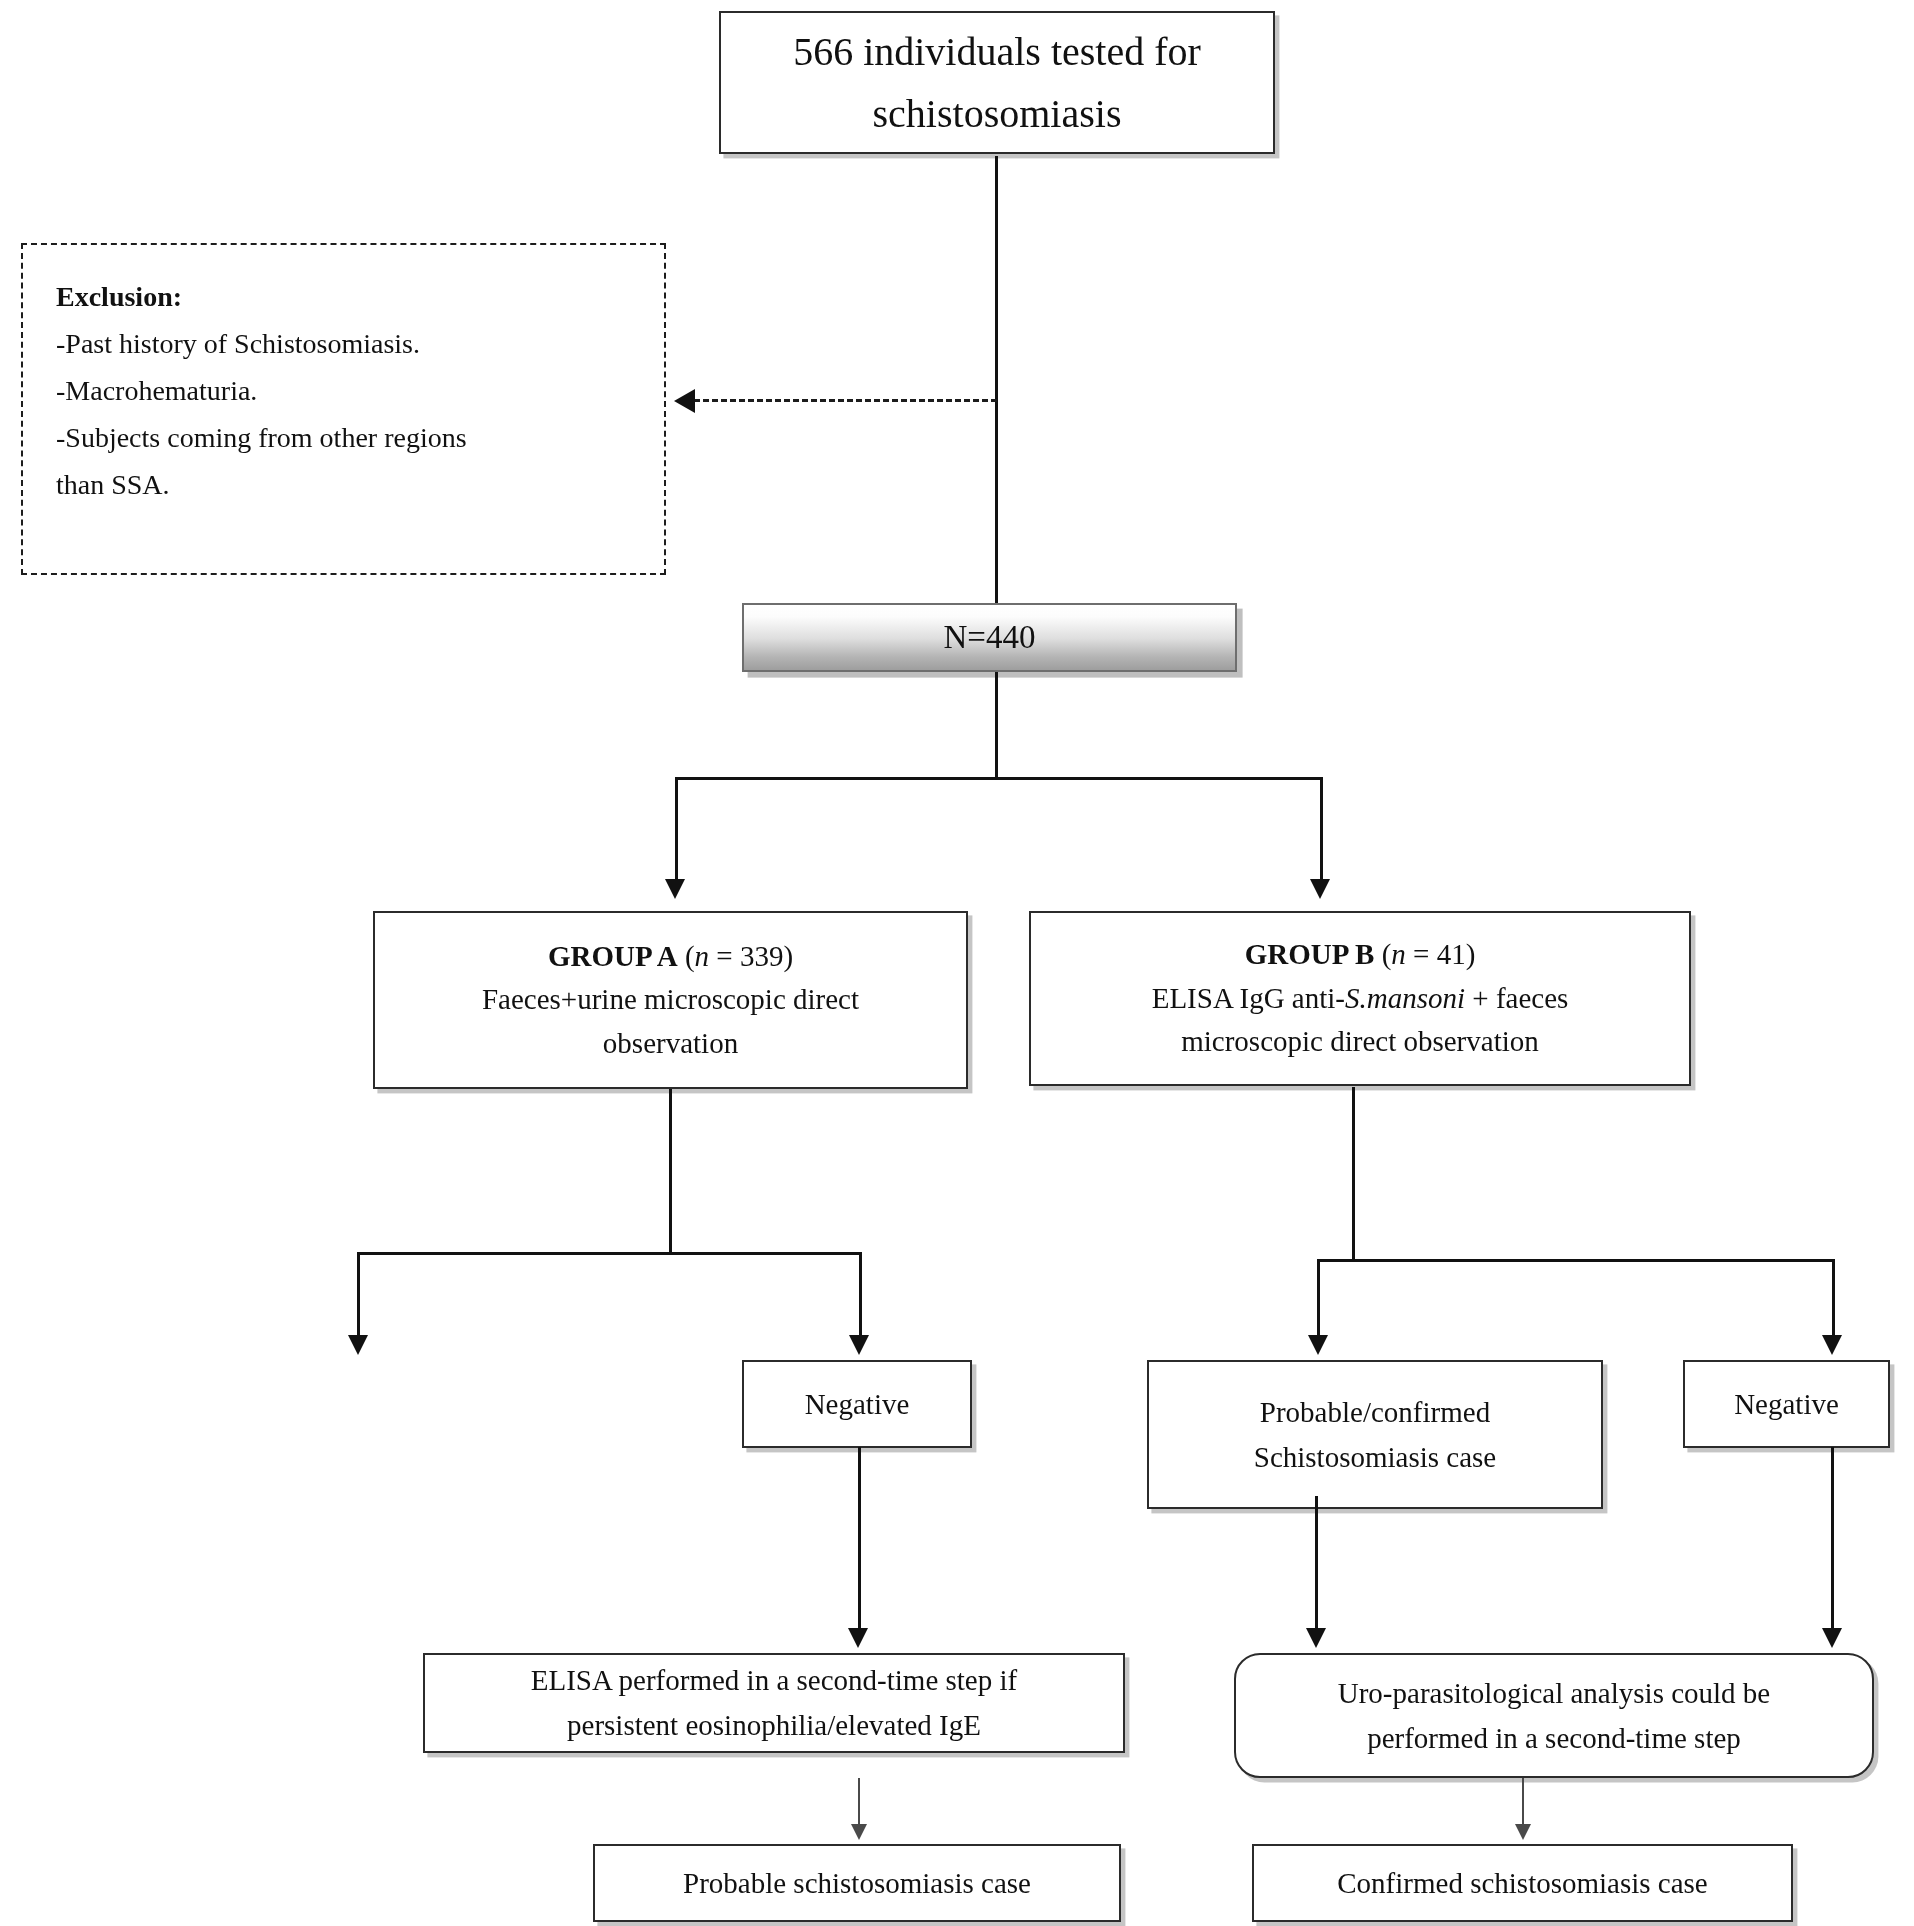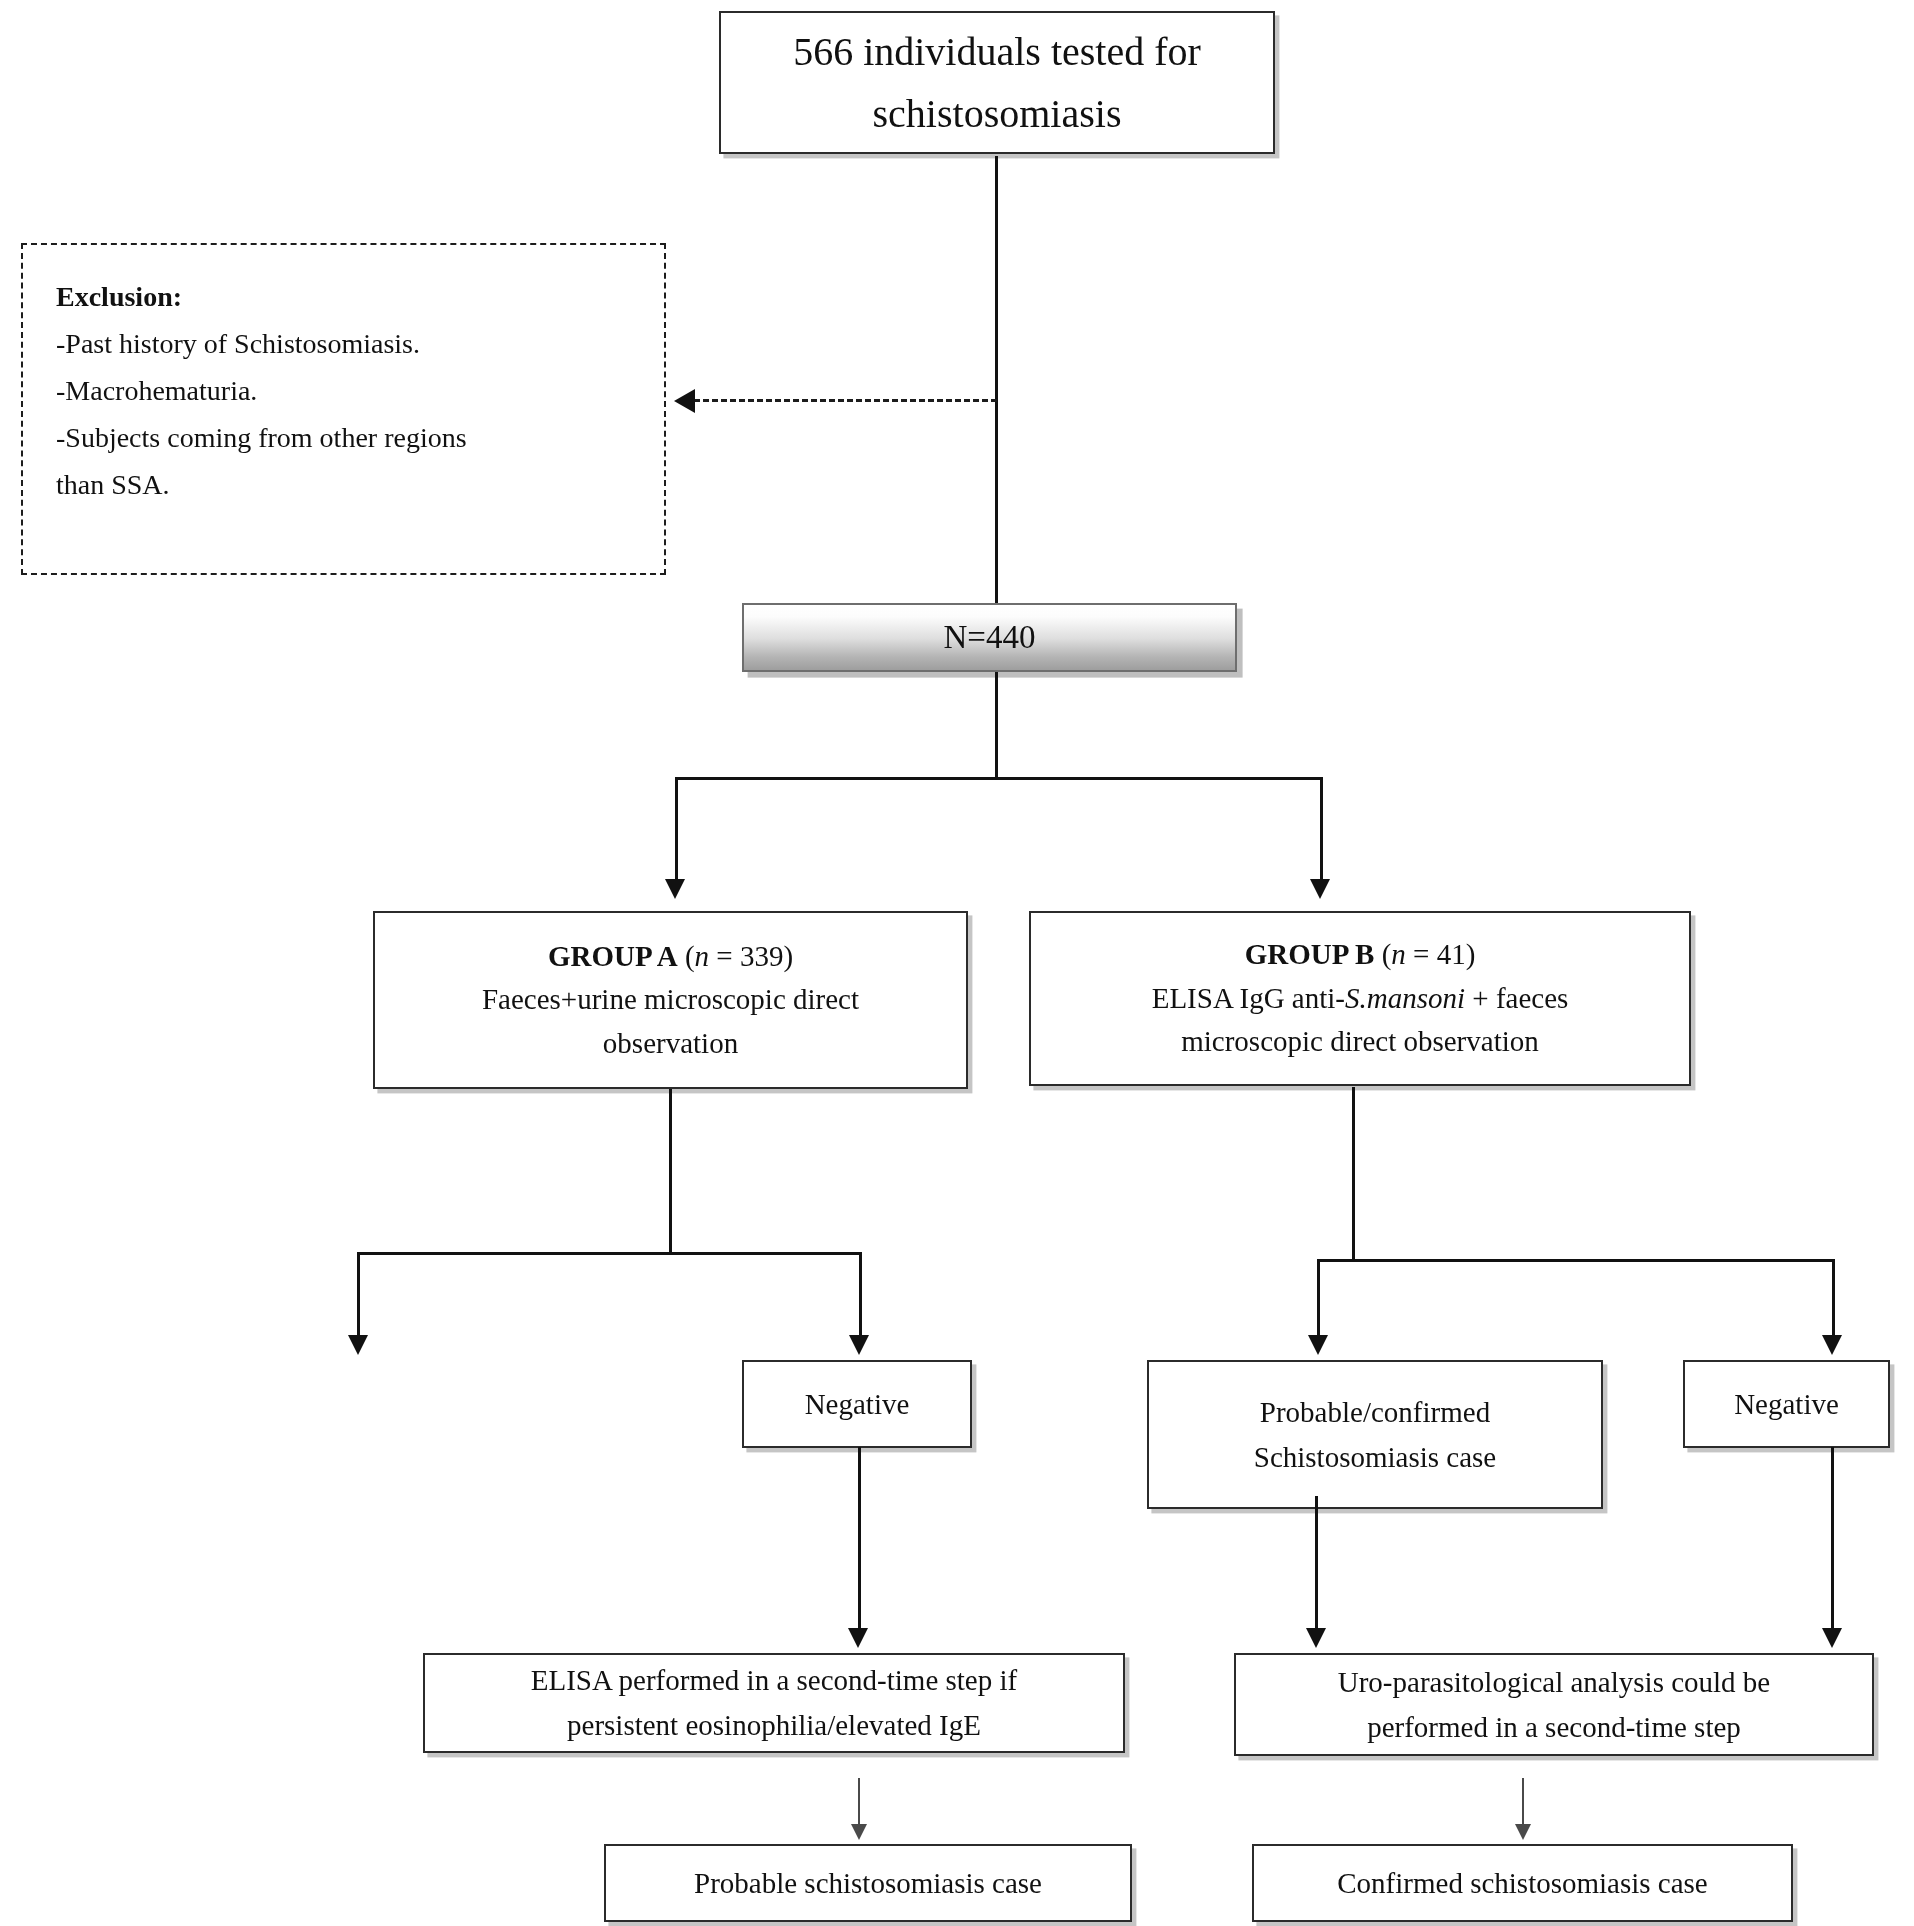--- a/index.html
+++ b/index.html
@@ -79,24 +79,24 @@
   .it { font-style: italic; }
 
   
   #box-confirmedA { left: 105px;  top: 1360px; width: 507px;  height: 136px; }
   #box-negA       { left: 742px; top: 1360px; width: 230px;  height: 88px; }
   #box-probB      { left: 1147px; top: 1360px; width: 456px;  height: 149px; }
   #box-negB       { left: 1683px; top: 1360px; width: 207px;  height: 88px; }
 
   
   #box-elisa { left: 423px;  top: 1653px; width: 702px; height: 100px; }
-  #box-uro   { left: 1234px; top: 1653px; width: 640px; height: 103px; }
-
-  
-  #box-probable { left: 593px;  top: 1844px; width: 528px; height: 78px; margin-left: 11px; }
+  #box-uro   { left: 1234px; top: 1653px; width: 640px; height: 125px; border-radius: 26px; }
+
+  
+  #box-probable { left: 593px;  top: 1844px; width: 528px; height: 78px; }
   #box-confirmedFinal { left: 1252px; top: 1844px; width: 541px; height: 78px; }
 
   
   .vline {
     position: absolute;
     width: 2.5px;
     background: #111111;
   }
   .vline.thin { width: 1.9px; background: #4a4a4a; }
   .hline {

